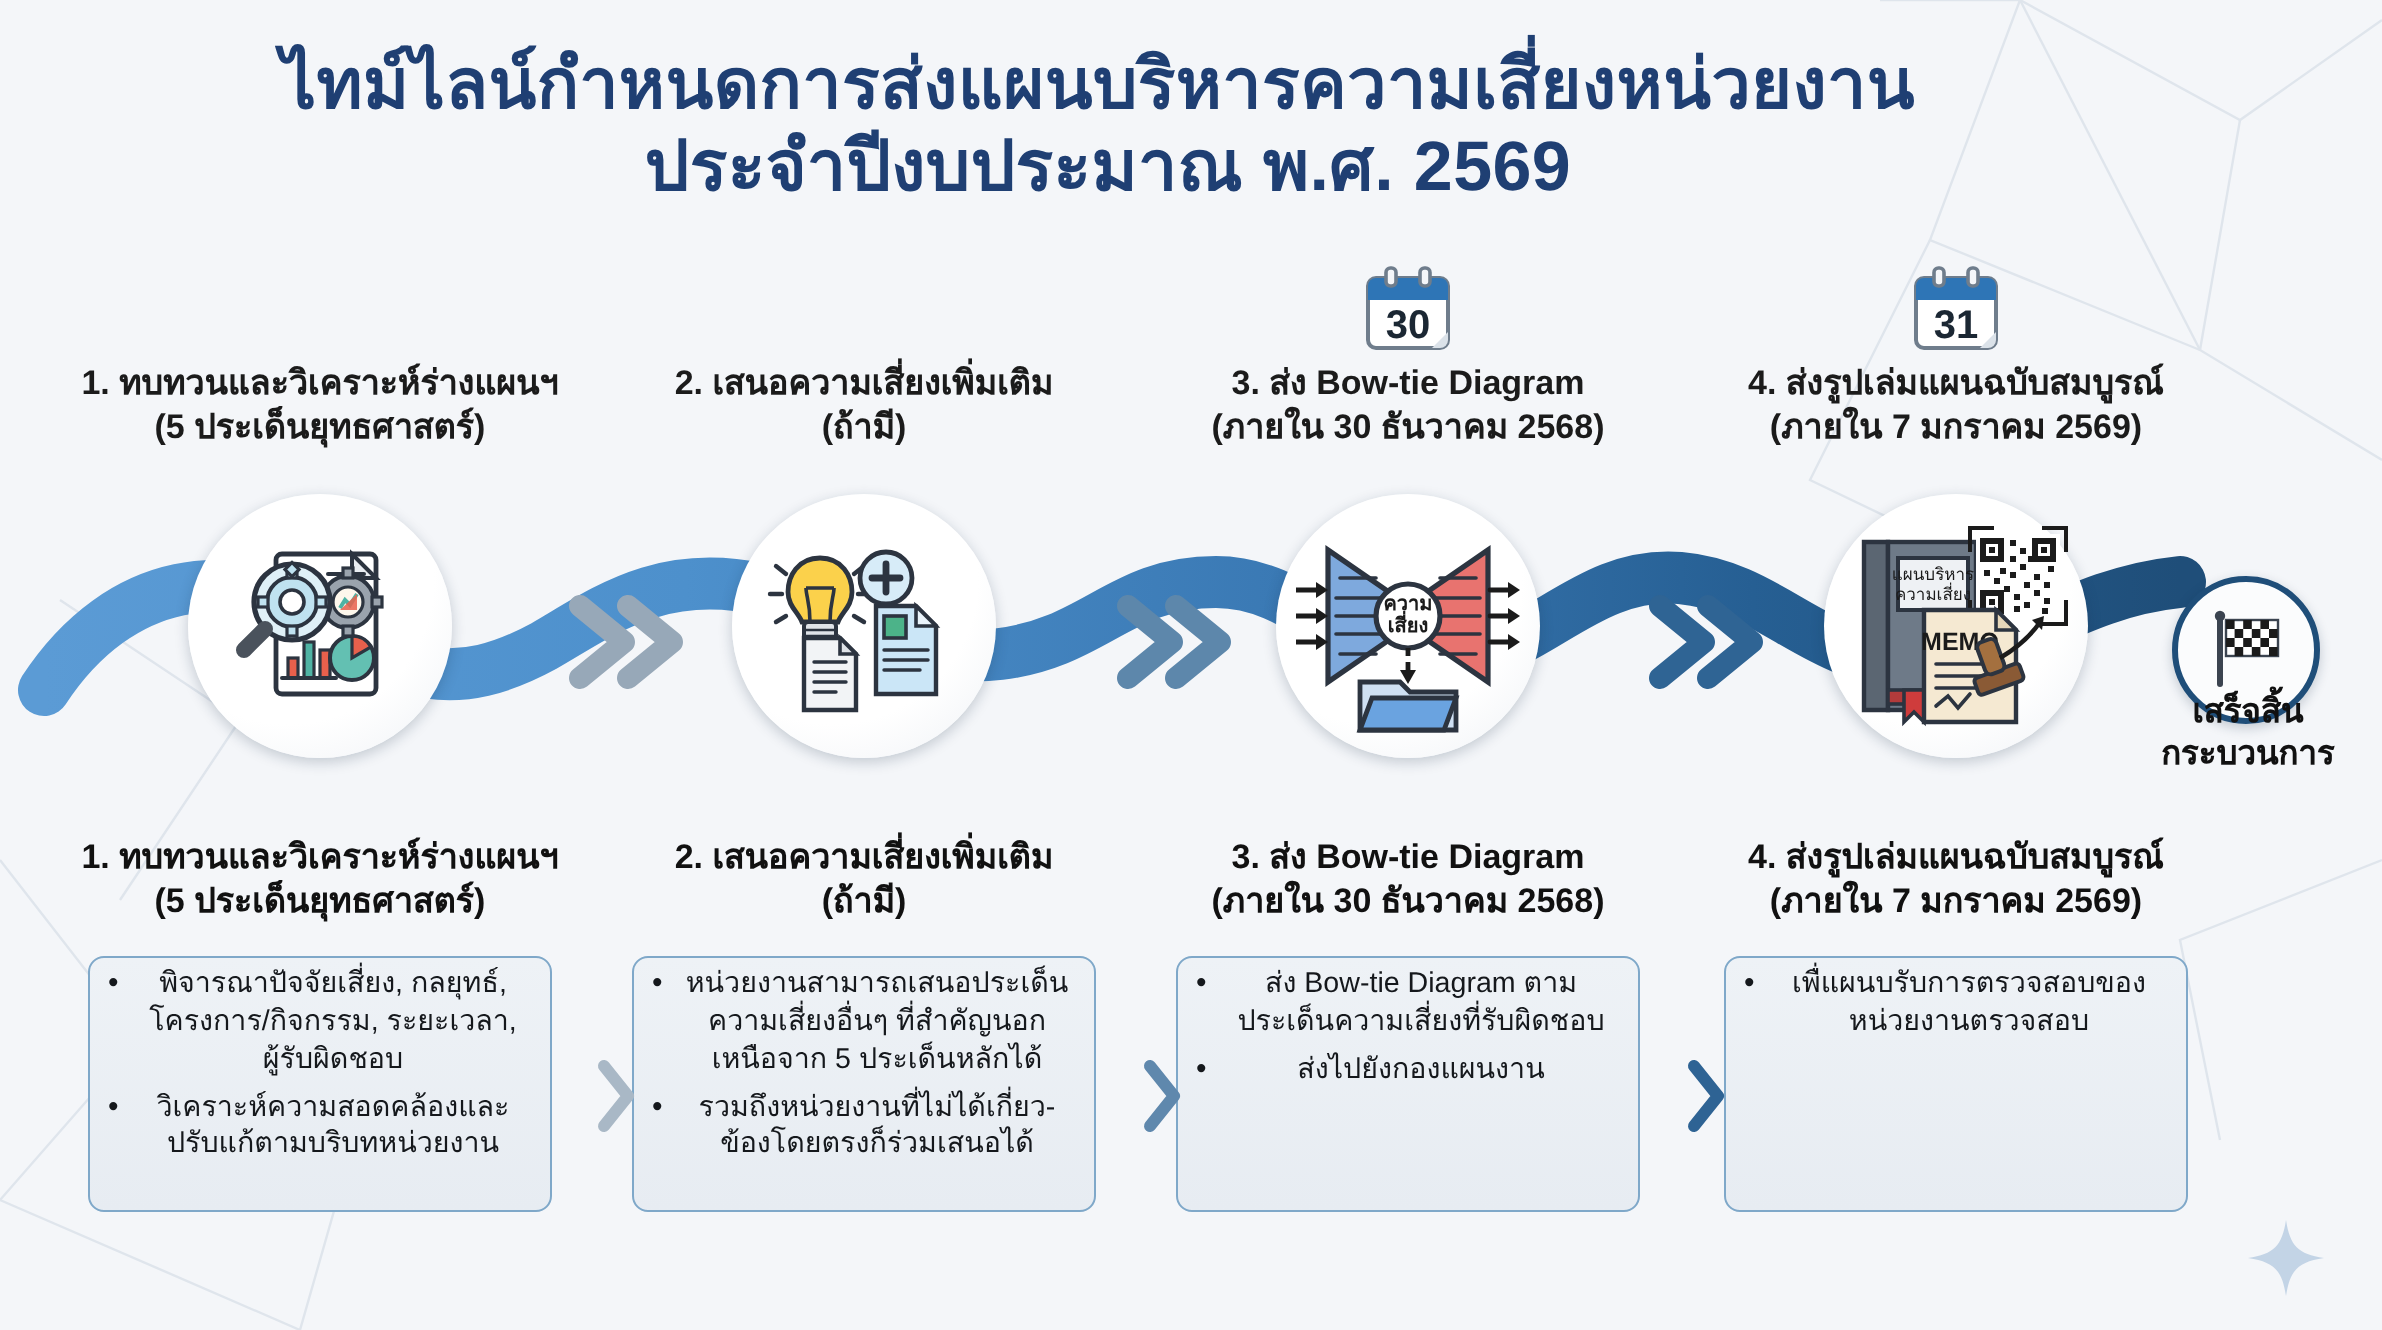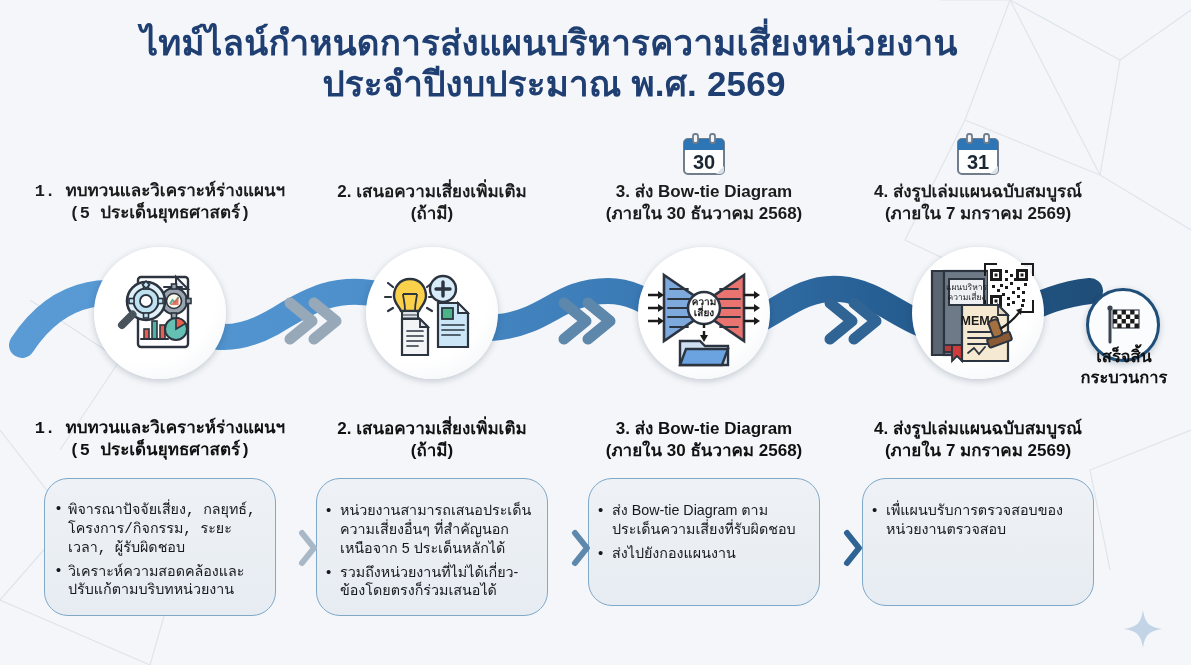--- a/index.html
+++ b/index.html
@@ -27,21 +27,21 @@
   }
   .title-line1 { font-size: 35px; }
   .title-line2 { font-size: 35px; padding-left: 10px; }
 
   
   #ribbon { position: absolute; left: 0; top: 235px; width: 1191px; height: 170px; z-index: 1; }
 
   
   .cols { position: absolute; left: 0; top: 0; width: 1191px; height: 665px; }
   .col { position: absolute; top: 0; width: 276px; height: 468px; }
-  .col.c1 { left: 22px; font-family: Liberation Mono, monospace; }
+  .col.c1 { left: 22px; }
   .col.c2 { left: 294px; }
   .col.c3 { left: 566px; }
   .col.c4 { left: 840px; }
 
   .cal {
     position: absolute; top: 132px; left: 50%; transform: translateX(-50%);
     width: 46px; height: 46px; z-index: 4;
   }
 
   .top-label {
@@ -63,23 +63,23 @@
 
   .bot-label {
     position: absolute; top: 418px; left: 0; width: 100%;
     text-align: center; color: #111; font-weight: bold;
     font-size: 17px; line-height: 1.3; z-index: 4;
   }
 
   .box {
     position: absolute; top: 478px; left: 50%; transform: translateX(-50%);
     width: 232px; min-height: 128px;
-    border: 1.6px solid #7fa8c9; border-radius: 24px;
+    border: 1.6px solid #7fa8c9; border-radius: 8px;
     background: linear-gradient(180deg, #eef2f6 0%, #e7ecf2 100%);
-    padding: 22px 10px 10px 8px; z-index: 4;
+    padding: 4px 10px 10px 8px; z-index: 4; text-align: center;
   }
   .box ul { list-style: none; }
   .box li {
     position: relative; padding-left: 15px;
     font-size: 14.3px; line-height: 1.32; color: #15181c;
     margin-bottom: 5px;
   }
   .box li::before {
     content: "\2022"; position: absolute; left: 1px; top: -1px;
     font-size: 15px; color: #15181c;

